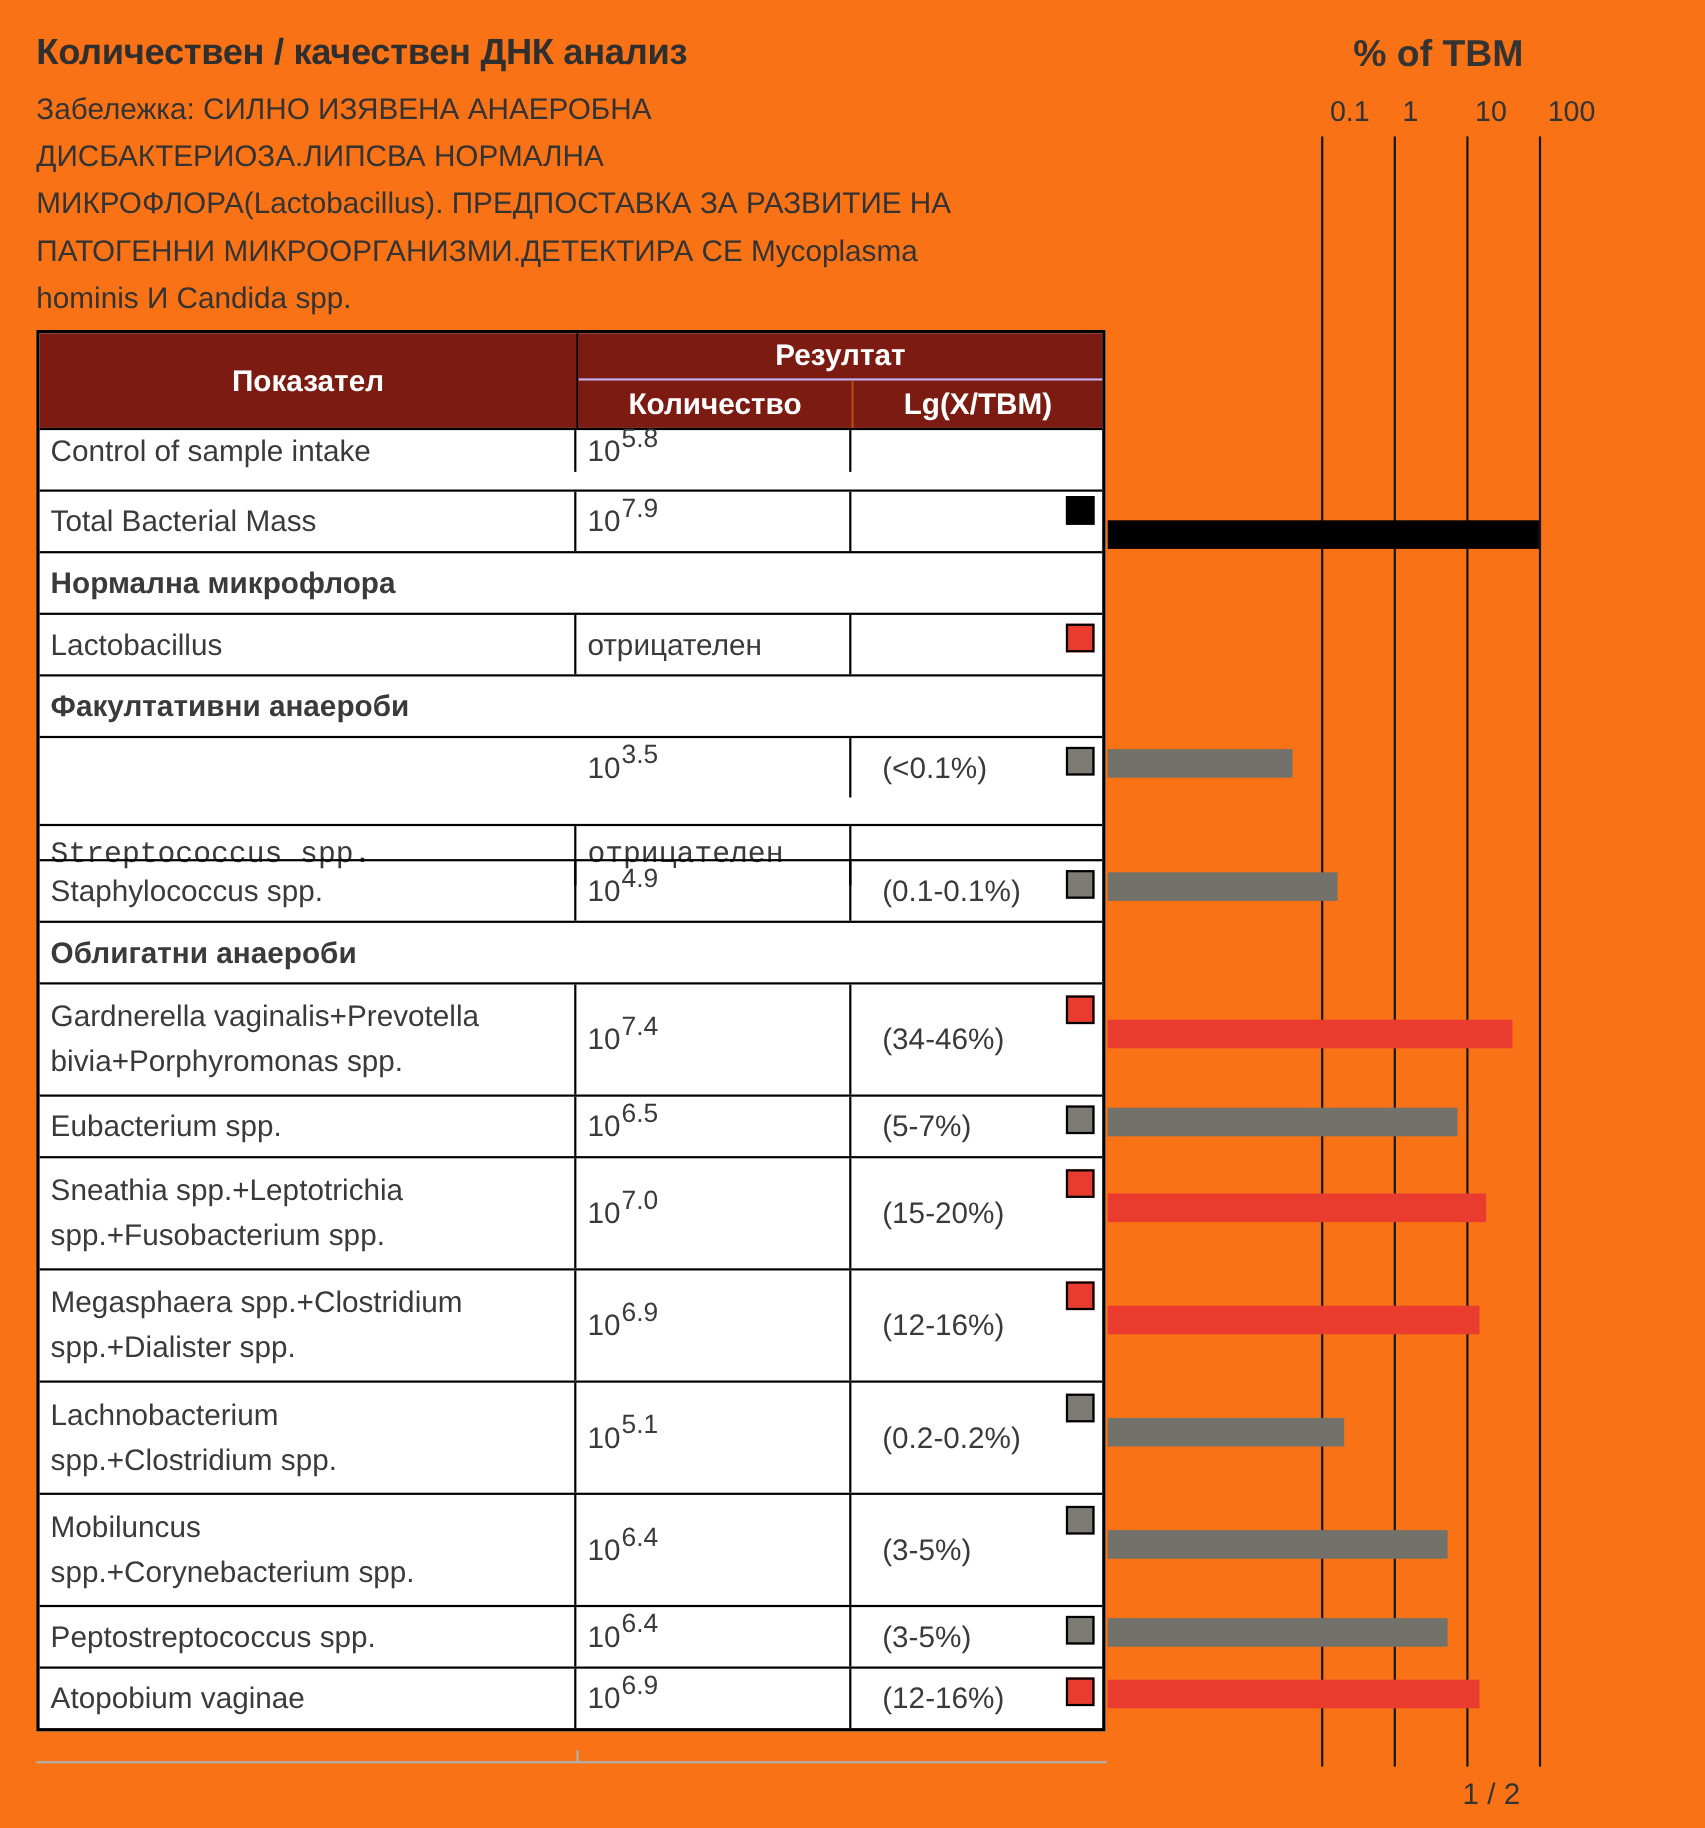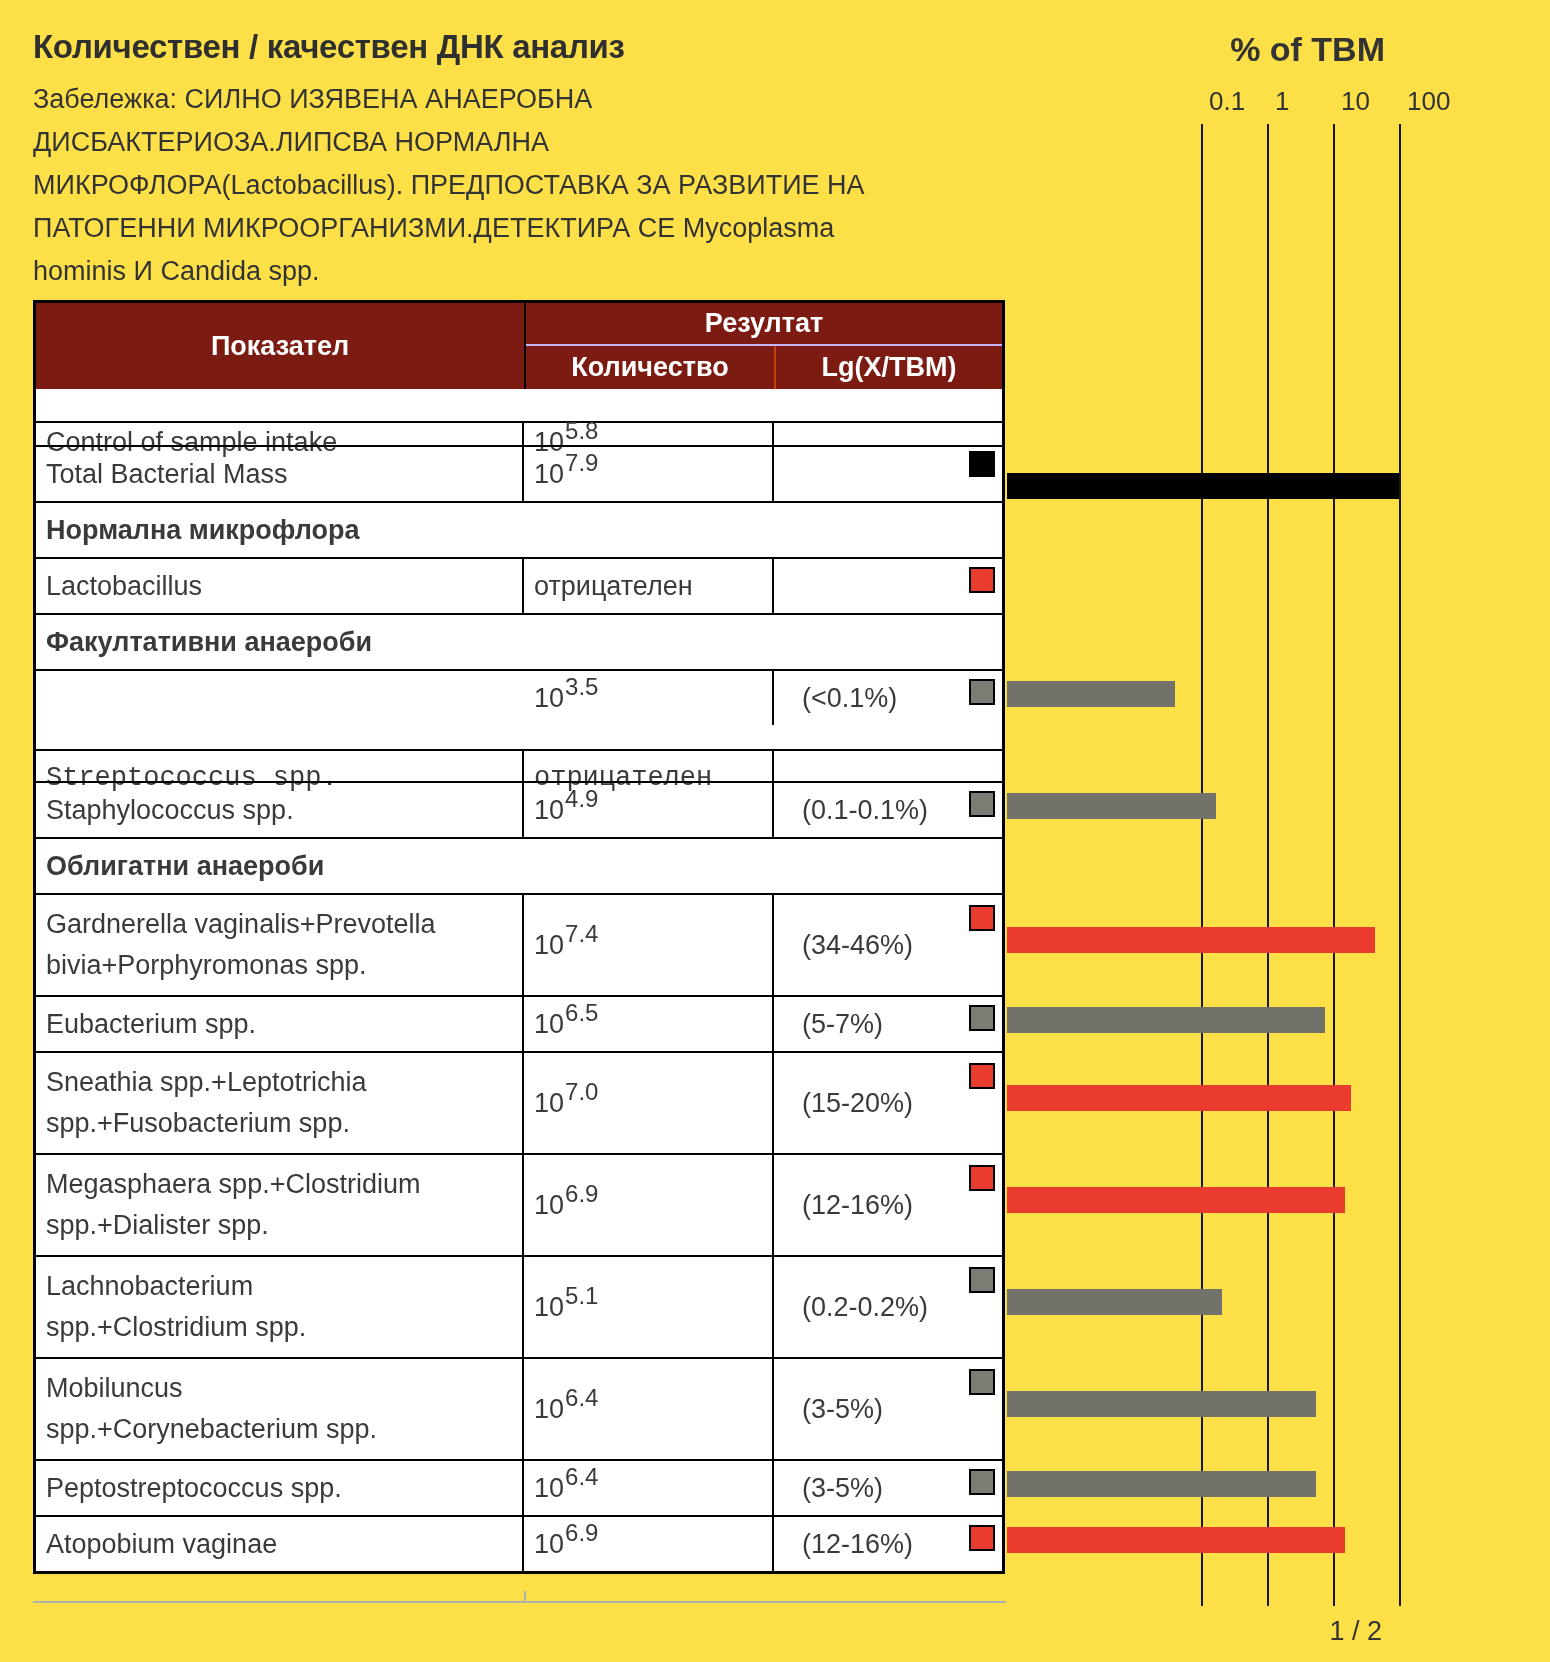--- a/index.html
+++ b/index.html
@@ -1,16 +1,16 @@
 <!DOCTYPE html>
 <html><head>
 <meta charset="utf-8">
 <style>
   html,body{margin:0;padding:0;background:#fff;}
-  .page{position:relative;width:1550px;height:1662px;background:#fde047;overflow:hidden;
+  .page{position:relative;width:1550px;height:1662px;background:#f97316;overflow:hidden;
         font-family:"Liberation Sans","DejaVu Sans",sans-serif;color:#3a3a3a;}
   .abs{position:absolute;}
 
   .title{left:33px;top:28px;font-size:33px;font-weight:bold;color:#2f2f2f;letter-spacing:-0.3px;}
   .note{left:33px;top:78px;width:930px;font-size:27px;line-height:43px;color:#333;}
   .chart-title{top:30px;right:165px;font-size:34px;font-weight:bold;color:#333;}
   .page-indicator{top:1616px;right:168px;font-size:27px;color:#333;}
 
   .gridline{position:absolute;top:124px;width:2px;height:1482px;background:#161616;}
   .tick-label{position:absolute;top:86px;font-size:26px;color:#333;}
@@ -66,21 +66,21 @@
       <div class="tick-label" style="left: 1341px;">10</div>
       <div class="tick-label" style="left: 1407px;">100</div>
     </div>
 
   <div class="abs report-table" id="report-table">
     <div class="th th-indicator">Показател</div>
     <div class="th th-result">Резултат</div>
     <div class="th th-quantity">Количество</div>
     <div class="th th-lg">Lg(X/TBM)</div>
     <div id="table-body">
-        <div class="trow" style="top: 86px; height: 40px; margin-top: 32px;">
+        <div class="trow" style="top: 86px; height: 40px;">
           <div class="cell cell-name">Control of sample intake</div>
           <div class="cell cell-qty"><span>10</span><sup>5.8</sup></div>
           <div class="cell cell-lg"></div>
         </div>
         <div class="trow" style="top: 142px; height: 56px;">
           <div class="cell cell-name">Total Bacterial Mass</div>
           <div class="cell cell-qty"><span>10</span><sup>7.9</sup></div>
           <div class="cell cell-lg"></div>
         </div>
         <div class="trow" style="top: 198px; height: 56px;">

